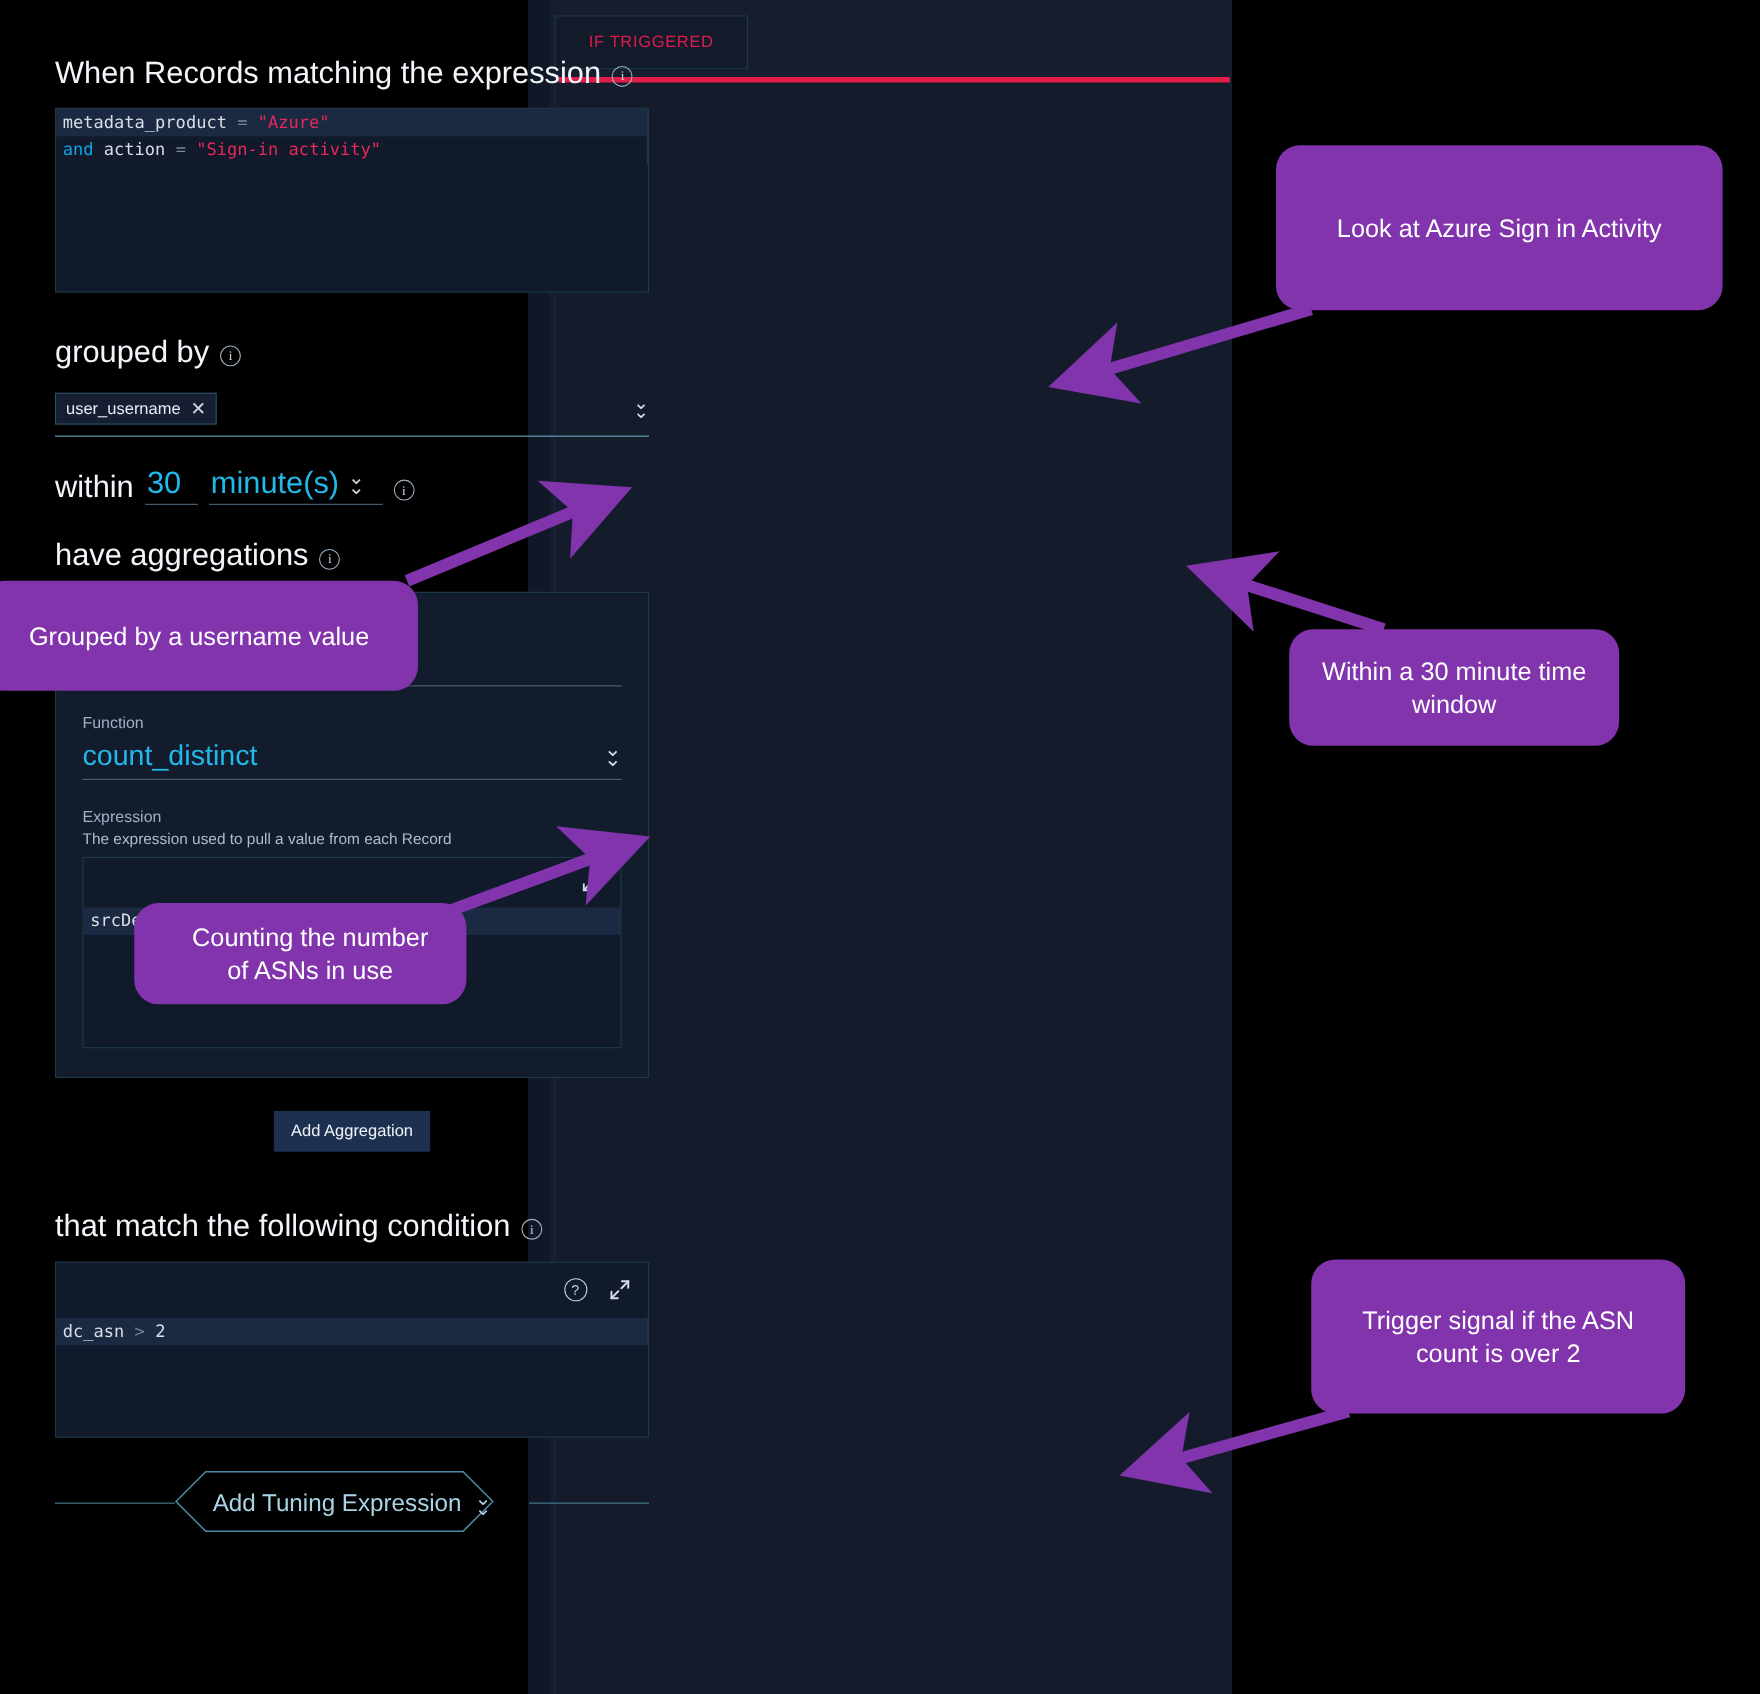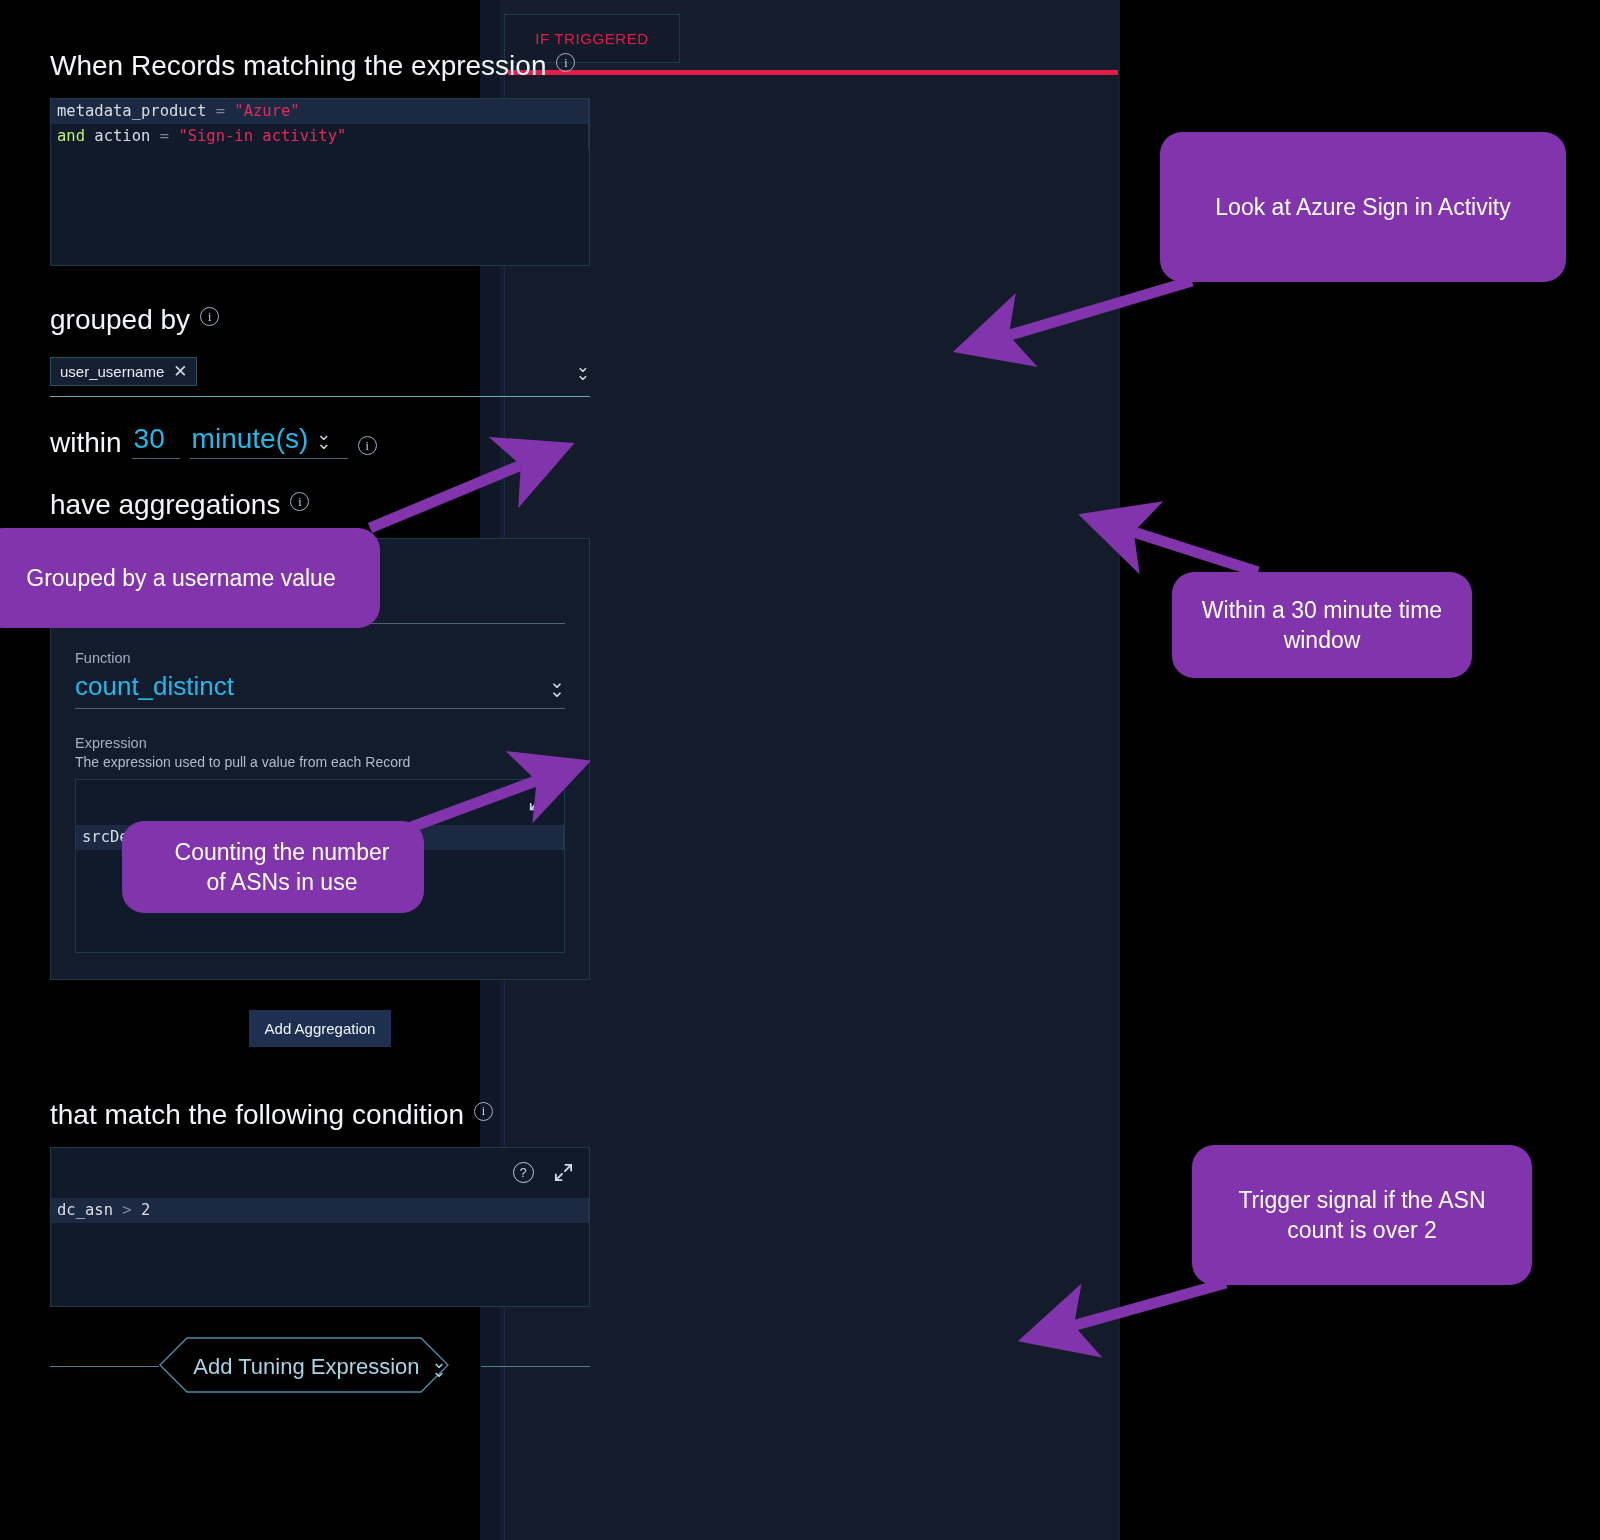--- a/index.html
+++ b/index.html
@@ -36,21 +36,21 @@
     box-sizing:border-box;
   }
   #panel-accent{
     position:absolute;left:508px;top:70px;width:610px;height:5px;
     background:#e11d48;
   }
   .panel-body{position:absolute;left:50px;top:50px;width:540px;}
 
   
   .sec-head{
-    display:flex;align-items:flex-start;gap:10px;
+    display:flex;align-items:center;gap:10px;
     font-size:28px;font-weight:400;color:#f2f6fb;
     margin:0 0 16px 0;line-height:1.15;
   }
   .info-i{
     display:inline-flex;align-items:center;justify-content:center;
     width:17px;height:17px;border:1.3px solid #9fb0c4;border-radius:50%;
     font-size:12px;color:#cfd9e4;font-style:normal;
     font-family:"Liberation Serif", serif;line-height:1;
     position:relative;top:3px;
   }
@@ -83,21 +83,21 @@
   }
   .code-area{
     font-family:"DejaVu Sans Mono", monospace;
     font-size:15.5px;line-height:25px;
     padding:0 0 0 0;position:relative;
   }
   .code-line{padding:0 10px 0 6px;white-space:pre;}
   .code-line.active{background:#1b2a42;}
   .cod-id{color:#d9dee6;}
   .cod-op{color:#7c8795;}
-  .cod-kw{color:#bef264;}
+  .cod-kw{color:#0ea5e9;}
   .cod-str{color:#e8275a;}
   .code-gutter-r{
     position:absolute;right:0;top:0;width:1px;height:100%;background:#22374d;
   }
 
   
   .chip-row{
     display:flex;align-items:center;
     border-bottom:1px solid #6fa8bd;
     padding:0 0 6px 0;min-height:38px;position:relative;gap:16px;

